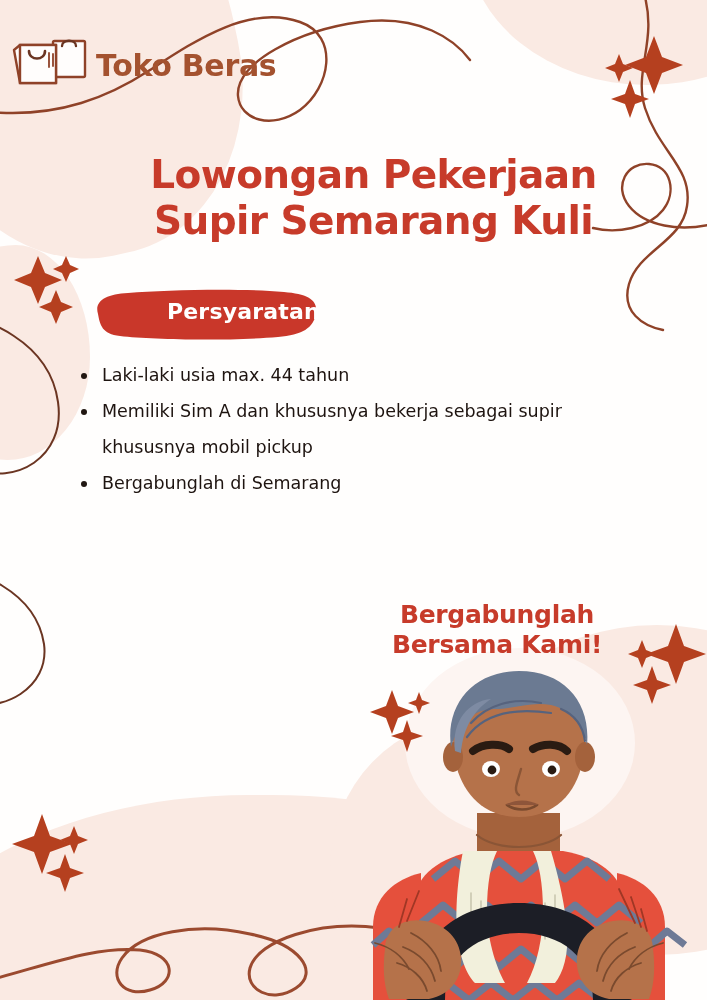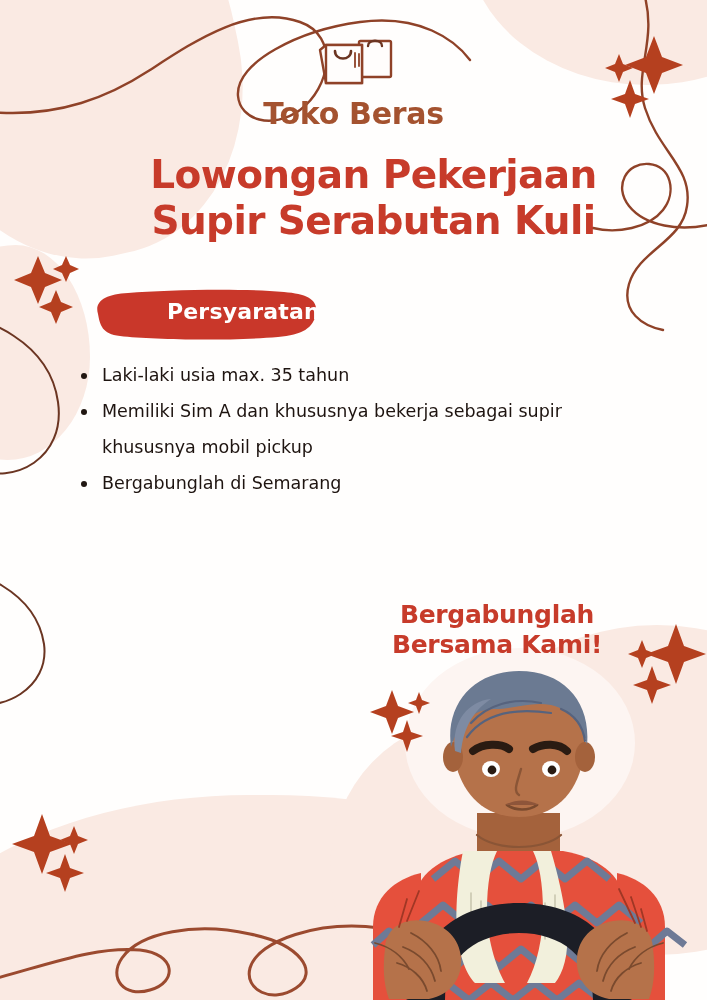--- a/index.html
+++ b/index.html
@@ -51,21 +51,21 @@
     left:405px; top:648px; width:230px; height:190px;
     border-radius:50%;
     background:#FDF5F2;
   }
 
   svg.deco { overflow:visible; }
 
   
   .logo-wrap {
     position:absolute; left:0; right:0; top:34px;
-    display:flex; flex-direction:column; align-items:center; z-index:5;
+    display:flex; align-items:center; z-index:5;
   }
   .bag-icon { display:block; }
   .brand {
     margin-top:6px;
     font-family:"DejaVu Sans", sans-serif;
     font-size:30px; font-weight:bold;
     color:#A4522F;
     letter-spacing:-0.3px;
   }
 
@@ -212,34 +212,34 @@
       <path d="M14 16 L20 11 L56 11 L56 49 L20 49 Z" fill="#FFFDFC" stroke="#8F4228" stroke-width="2.4" stroke-linejoin="round"></path>
       <rect x="20" y="11" width="36" height="38" fill="#FFFDFC" stroke="#8F4228" stroke-width="2.4"></rect>
       <path d="M29 17 C29 27 45 27 45 17" fill="none" stroke="#6B3522" stroke-width="2.6" stroke-linecap="round"></path>
       <path d="M49 19 L49 33 M53 20 L53 32" stroke="#8F4228" stroke-width="1.8" stroke-linecap="round"></path>
     </svg>
     <div class="brand">Toko Beras</div>
   </div>
 
   <div class="headline">
     <div>Lowongan Pekerjaan</div>
-    <div>Supir Serabutan Kuli</div>
+    <div>Supir Semarang Kuli</div>
   </div>
 
   <div class="badge-wrap">
     <svg width="232" height="52" viewBox="0 0 232 52">
       <path d="M10 26 C6 13 18 6 40 5 C78 2 150 0 196 4
                C220 6 230 12 228 25 C226 40 214 47 190 49
                C140 53 66 52 32 48 C14 46 12 37 10 26 Z" fill="#C9372A"></path>
     </svg>
     <div class="badge-label">Persyaratan</div>
   </div>
 
   <div class="req-list">
-    <div class="req-item">Laki-laki usia max. 35 tahun</div>
+    <div class="req-item">Laki-laki usia max. 44 tahun</div>
     <div class="req-item">Memiliki Sim A dan khususnya bekerja sebagai supir</div>
     <div class="req-item cont">khususnya mobil pickup</div>
     <div class="req-item">Bergabunglah di Semarang</div>
   </div>
 
   <div class="join">
     <div>Bergabunglah</div>
     <div>Bersama Kami!</div>
   </div>
 

